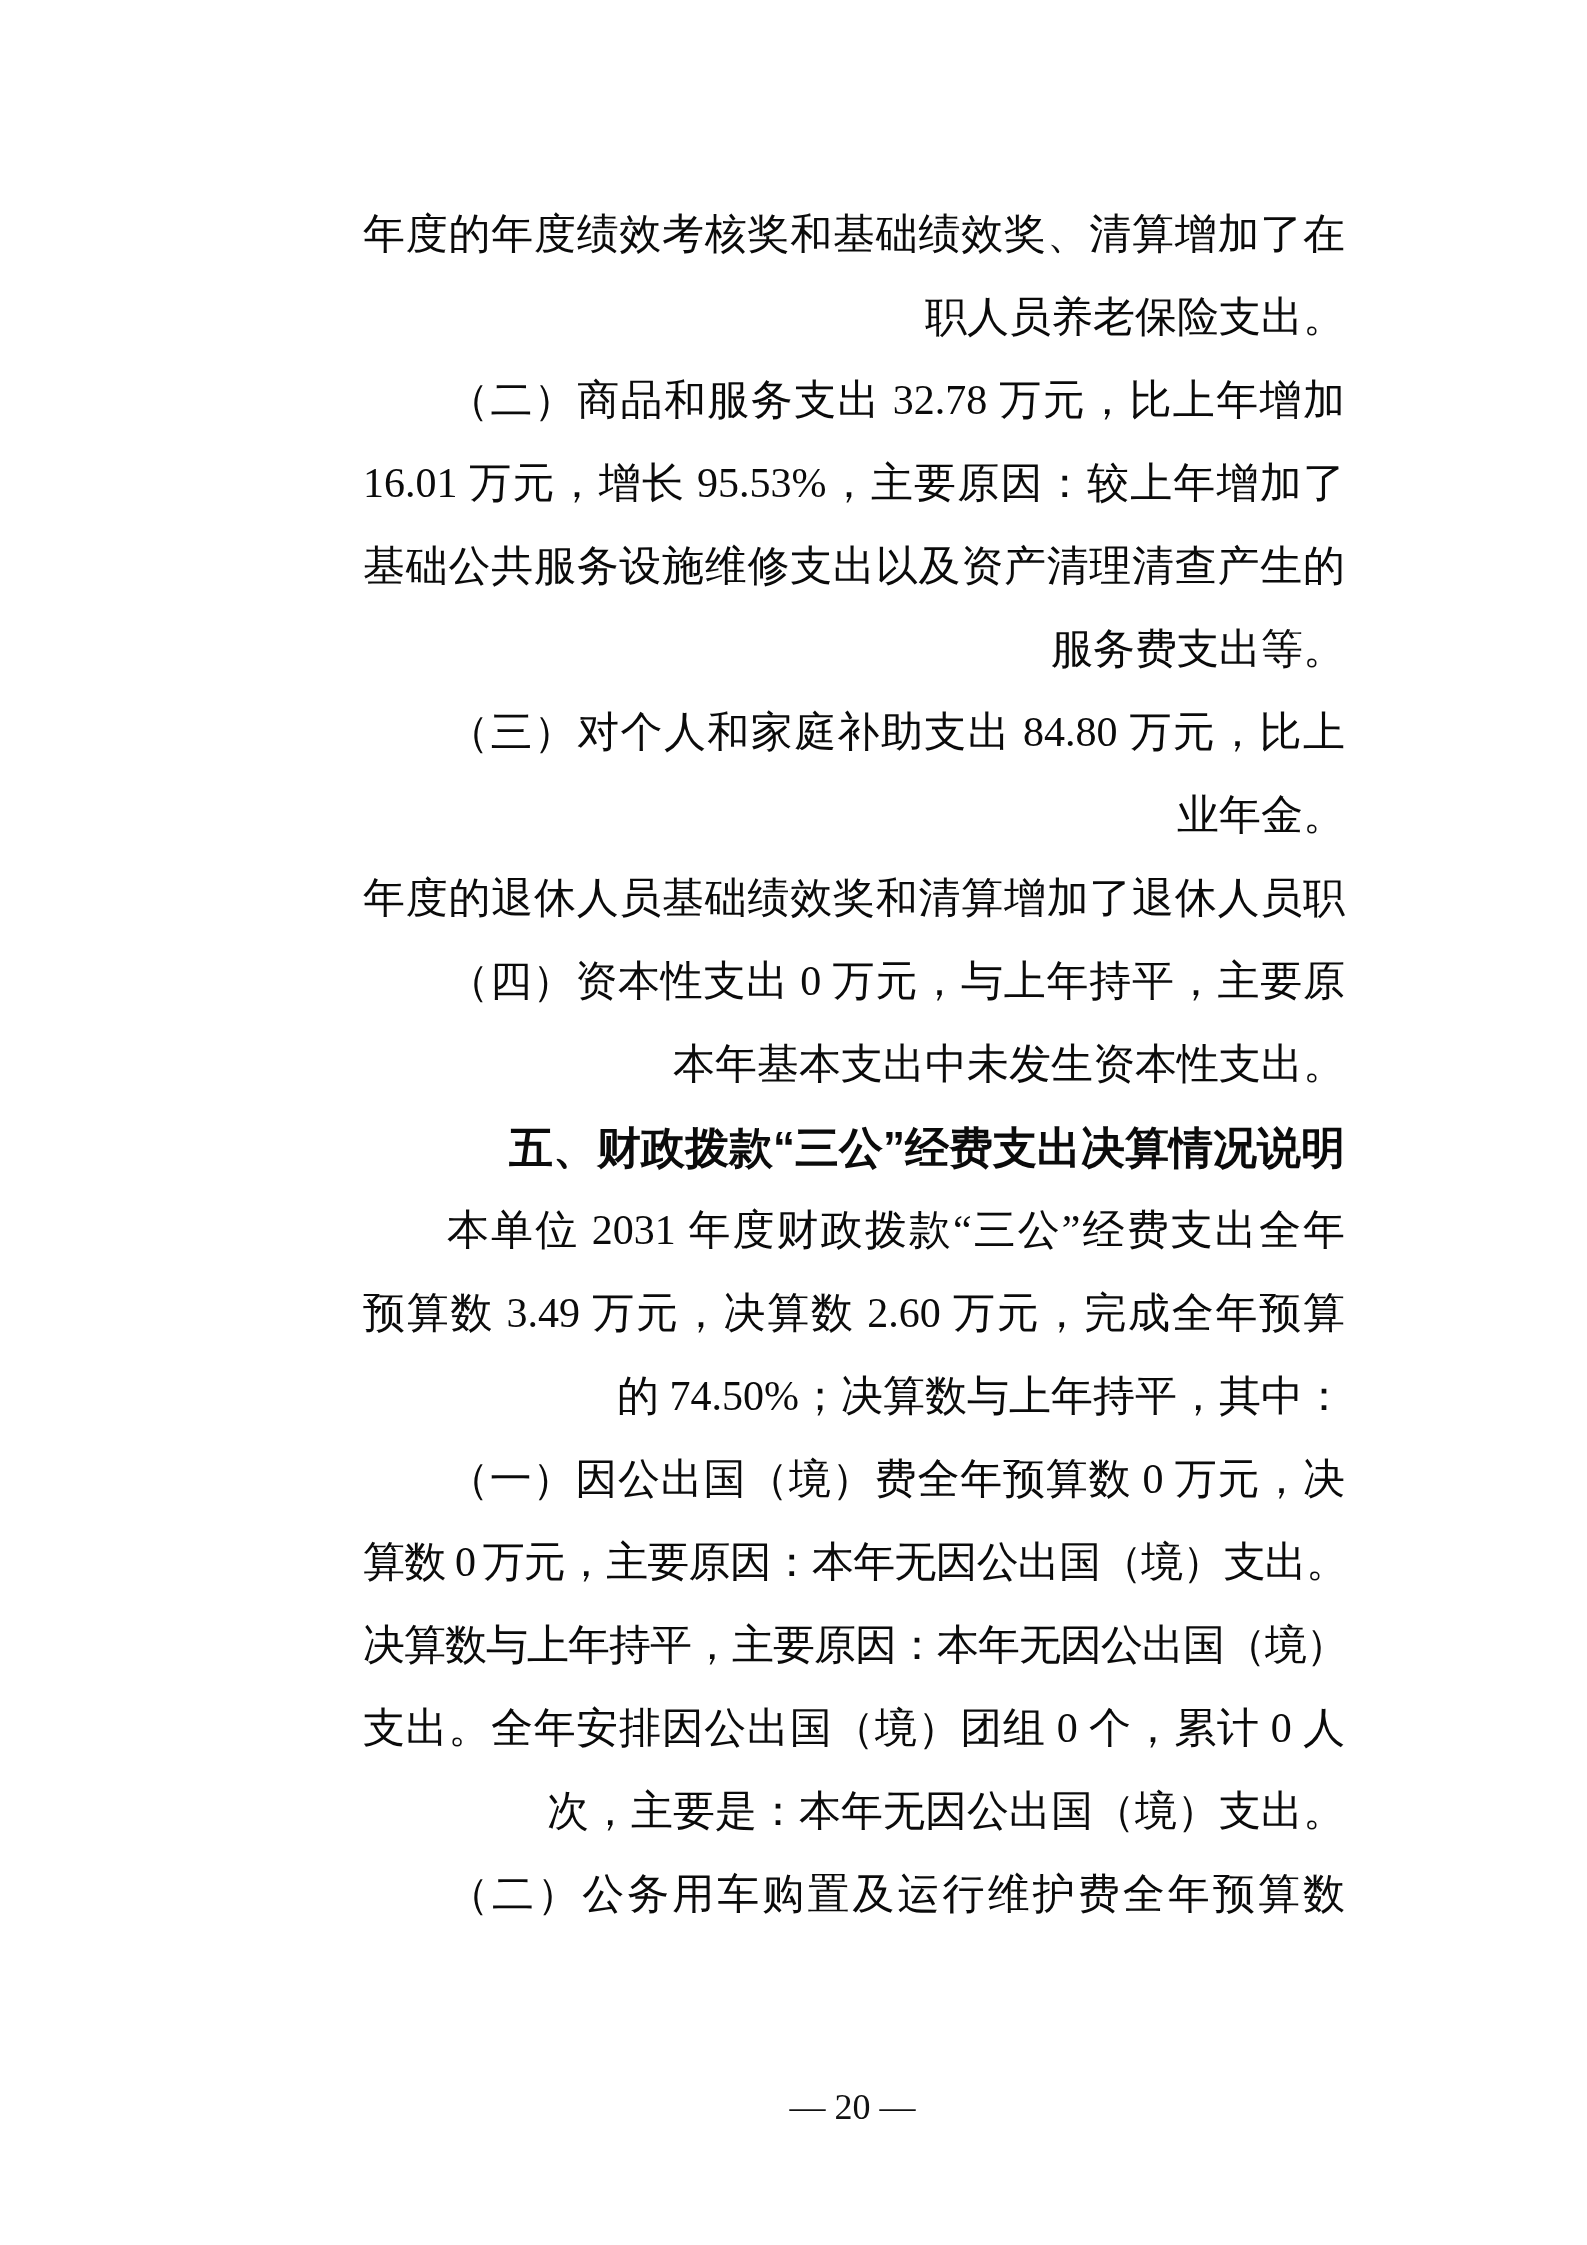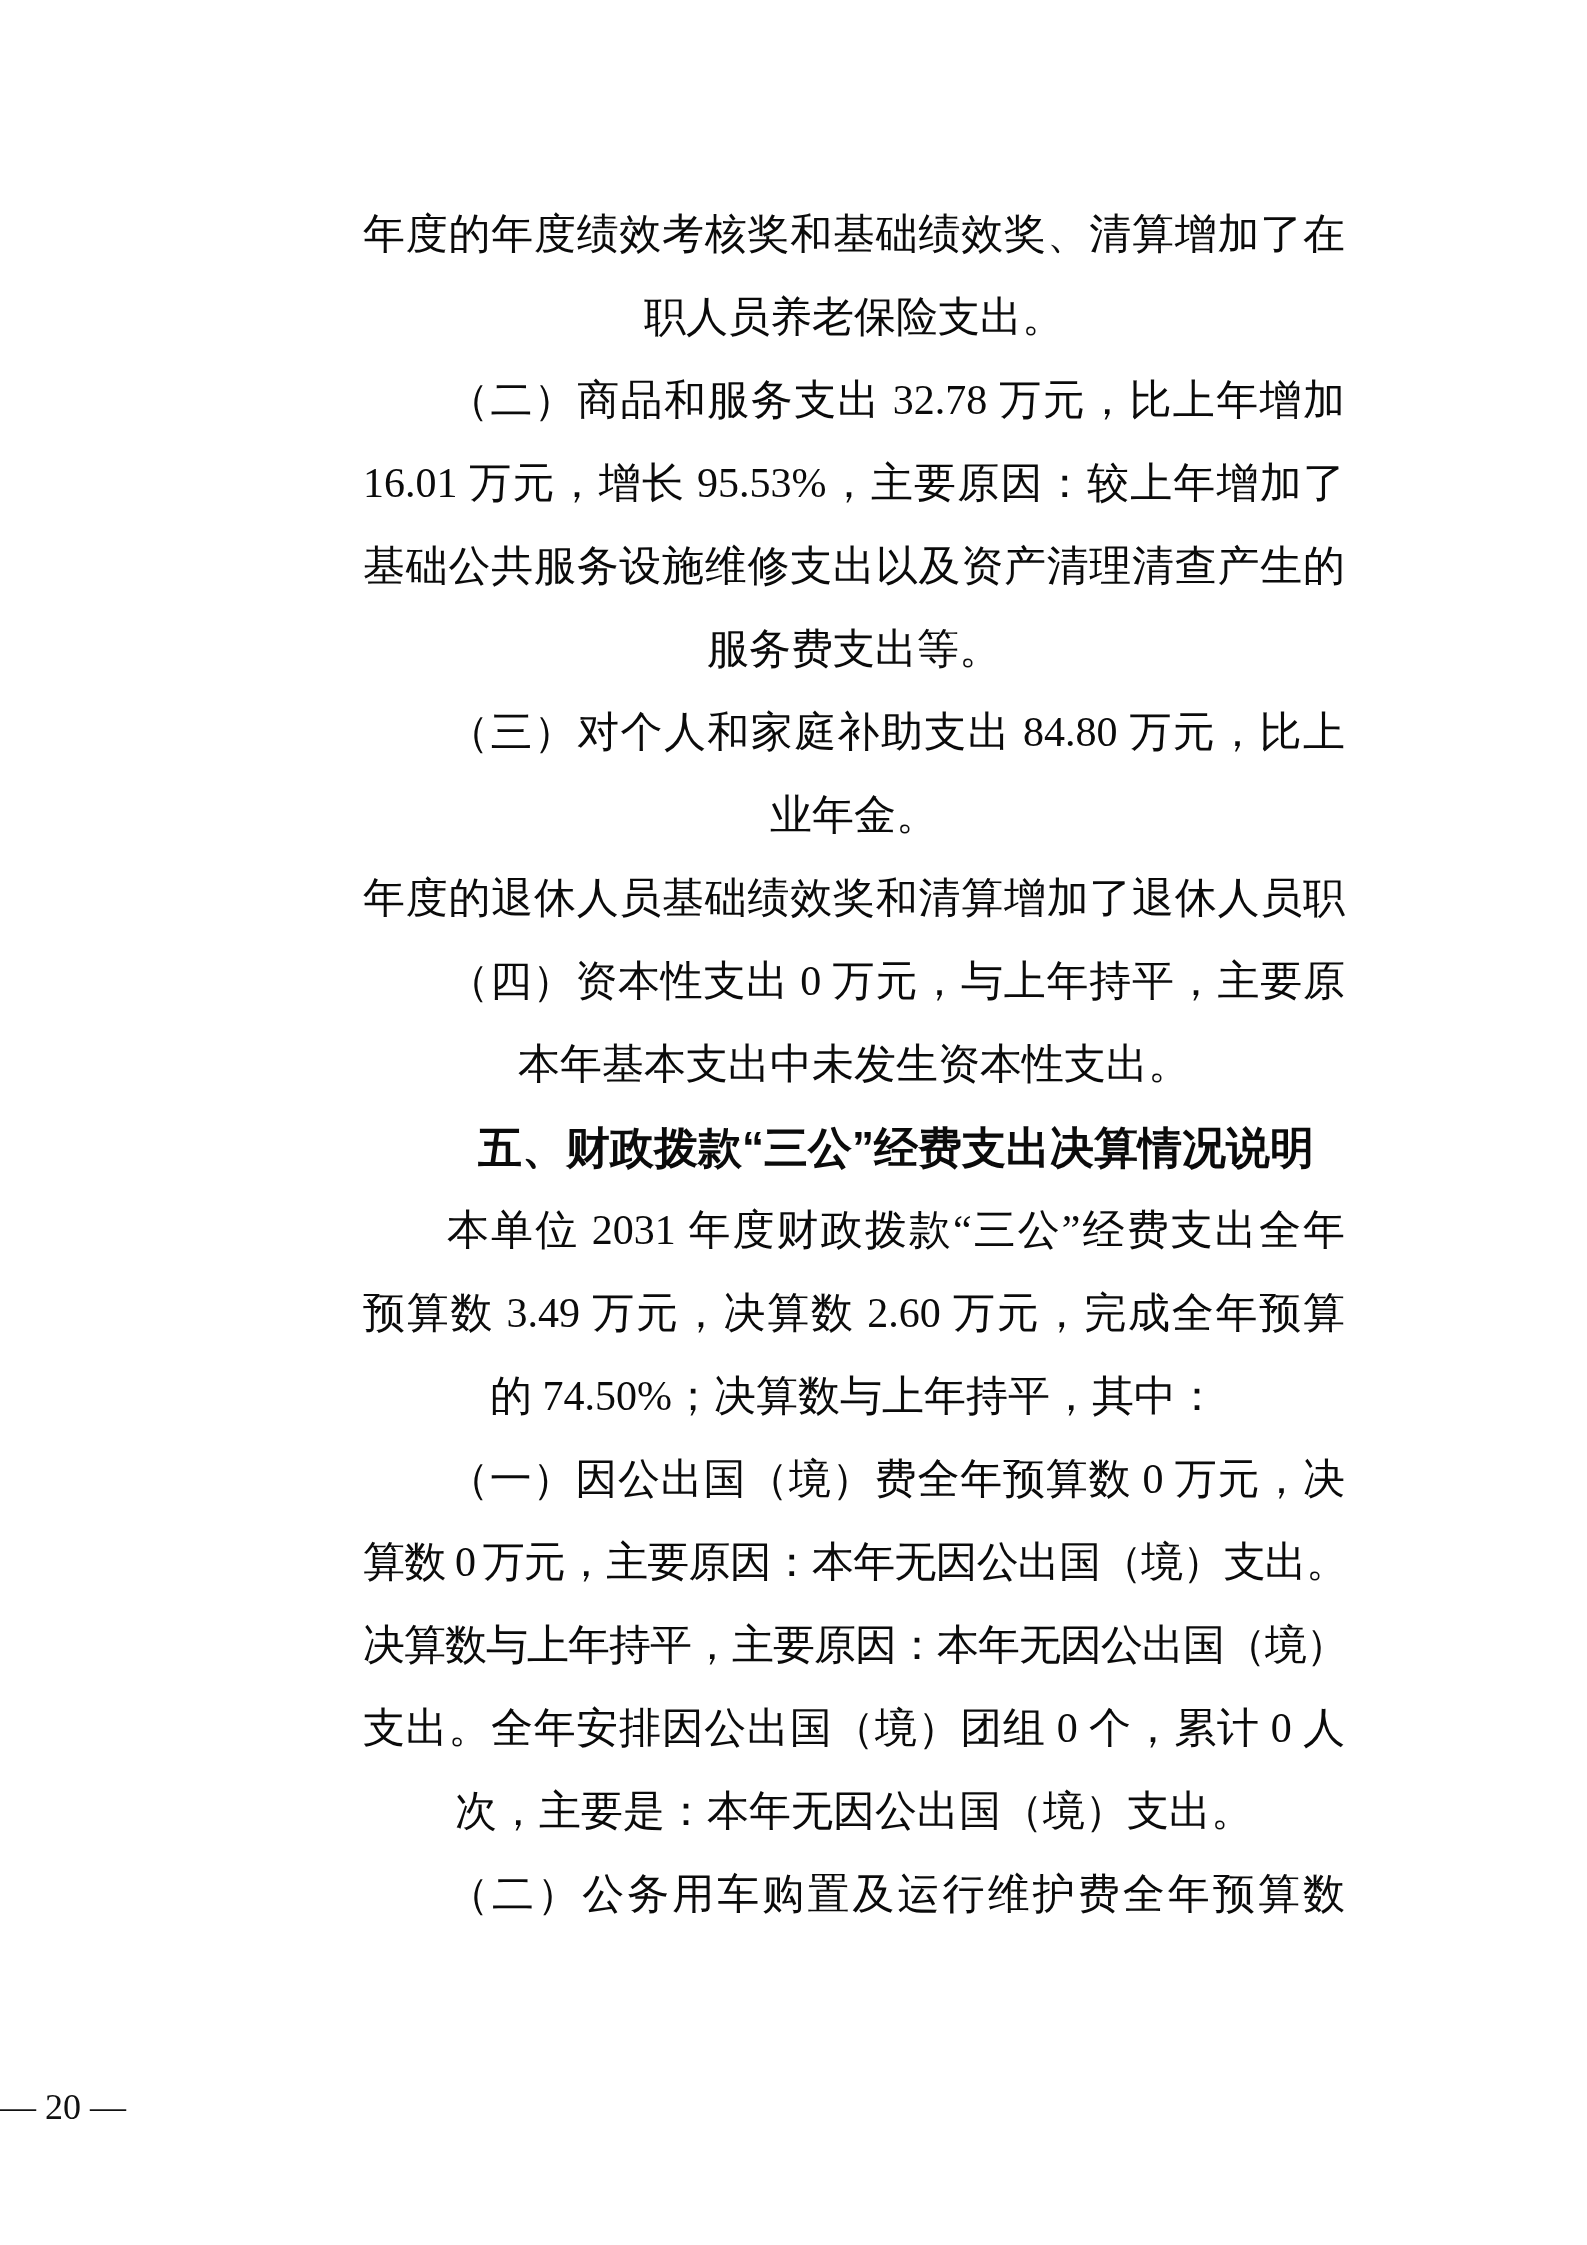--- a/index.html
+++ b/index.html
@@ -18,41 +18,43 @@
     top: 193px;
     width: 982px;
     margin-left: 8px;
   }
   .line {
     font-size: 42px;
     line-height: 83px;
     height: 83px;
     overflow: hidden;
     white-space: nowrap;
-    text-align: center;
+    text-align: right;
   }
   .line.justify {
     white-space: normal;
     text-align: justify;
     text-align-last: justify;
     text-justify: inter-character;
   }
   .line.indent { padding-left: 84px; }
   .line.heading {
     font-weight: 700;
     font-size: 44px;
     font-family: "Liberation Sans", "DejaVu Sans", sans-serif;
   }
   .line.tight { letter-spacing: -3px; }
   .page-footer {
     position: absolute;
     top: 2083px;
     left: 0;
     width: 100%;
     box-sizing: border-box;
+    padding-left: 118px;
+    text-align: center;
     font-size: 36px;
     line-height: 48px;
     color: #111111;
   }
 </style>
 </head>
 <body>
 
 <div class="page-body">
     <div class="line justify">年度的年度绩效考核奖和基础绩效奖、清算增加了在</div>

